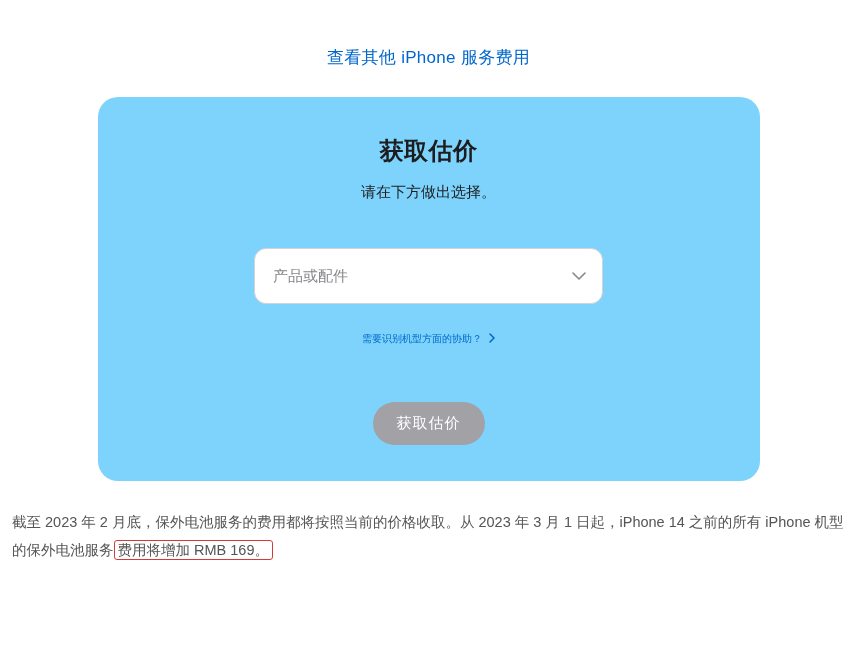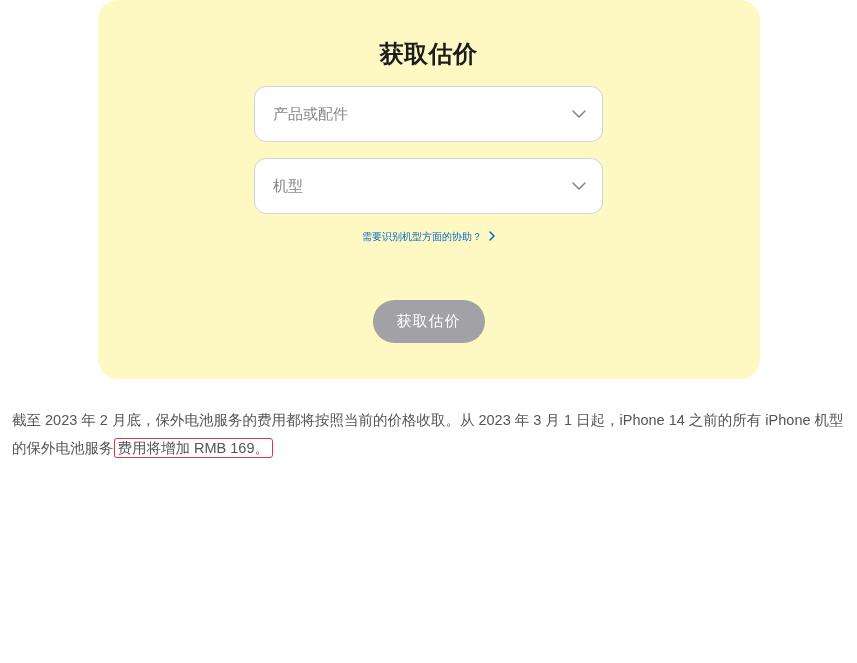--- a/index.html
+++ b/index.html
@@ -22,21 +22,21 @@
       text-align: center;
       padding: 46px 0 28px;
     }
     .top-link a {
       color: #0066cc;
       text-decoration: none;
       font-size: 17px;
       letter-spacing: 0.3px;
     }
     .card {
-      background: #fef9c3;
+      background: #7dd3fc;
       border-radius: 20px;
       width: 662px;
       margin: 0 auto;
       padding: 38px 20px 36px;
       text-align: center;
     }
     .card-title {
       font-size: 24px;
       font-weight: 600;
       color: #1d1d1f;
@@ -44,21 +44,21 @@
       letter-spacing: 0.5px;
     }
     .card-sub {
       font-size: 15px;
       color: #1d1d1f;
       margin-bottom: 46px;
     }
     .select-wrap {
       position: relative;
       width: 349px;
-      margin: 0 auto 16px;
+      margin: 0 auto 28px;
     }
     .select-box {
       width: 100%;
       height: 56px;
       background: #fff;
       border: 1px solid #d2d2d7;
       border-radius: 12px;
       padding: 0 42px 0 18px;
       font-size: 15px;
       color: #86868b;
@@ -118,45 +118,39 @@
       border: 1.5px solid #d43a3a;
       border-radius: 3px;
       padding: 1px 3px;
       display: inline;
     }
   </style>
 </head>
 <body>
 
 <div class="container">
+  <div class="top-link">
+    <a href="#">查看其他 iPhone 服务费用</a>
+  </div>
 
   <div class="card">
     <div class="card-title">获取估价</div>
+    <div class="card-sub">请在下方做出选择。</div>
 
     <div class="select-wrap">
       <div class="select-box">
         <span>产品或配件</span>
       </div>
       <span class="chevron">
         <svg width="14" height="8" viewBox="0 0 14 8">
             <path d="M1 1 L7 7 L13 1" stroke="#86868b" stroke-width="1.6" fill="none" stroke-linecap="round" stroke-linejoin="round"></path>
           </svg>
       </span>
     </div>
 
-    <div class="select-wrap">
-      <div class="select-box">
-        <span>机型</span>
-      </div>
-      <span class="chevron">
-        <svg width="14" height="8" viewBox="0 0 14 8">
-            <path d="M1 1 L7 7 L13 1" stroke="#86868b" stroke-width="1.6" fill="none" stroke-linecap="round" stroke-linejoin="round"></path>
-          </svg>
-      </span>
-    </div>
 
     <div class="help-link">
       <a href="#">
         <span>需要识别机型方面的协助？</span>
         <span class="chev-right">
           <svg width="6" height="10" viewBox="0 0 6 10">
               <path d="M1 1 L5 5 L1 9" stroke="#0066cc" stroke-width="1.5" fill="none" stroke-linecap="round" stroke-linejoin="round"></path>
             </svg>
         </span>
       </a>

